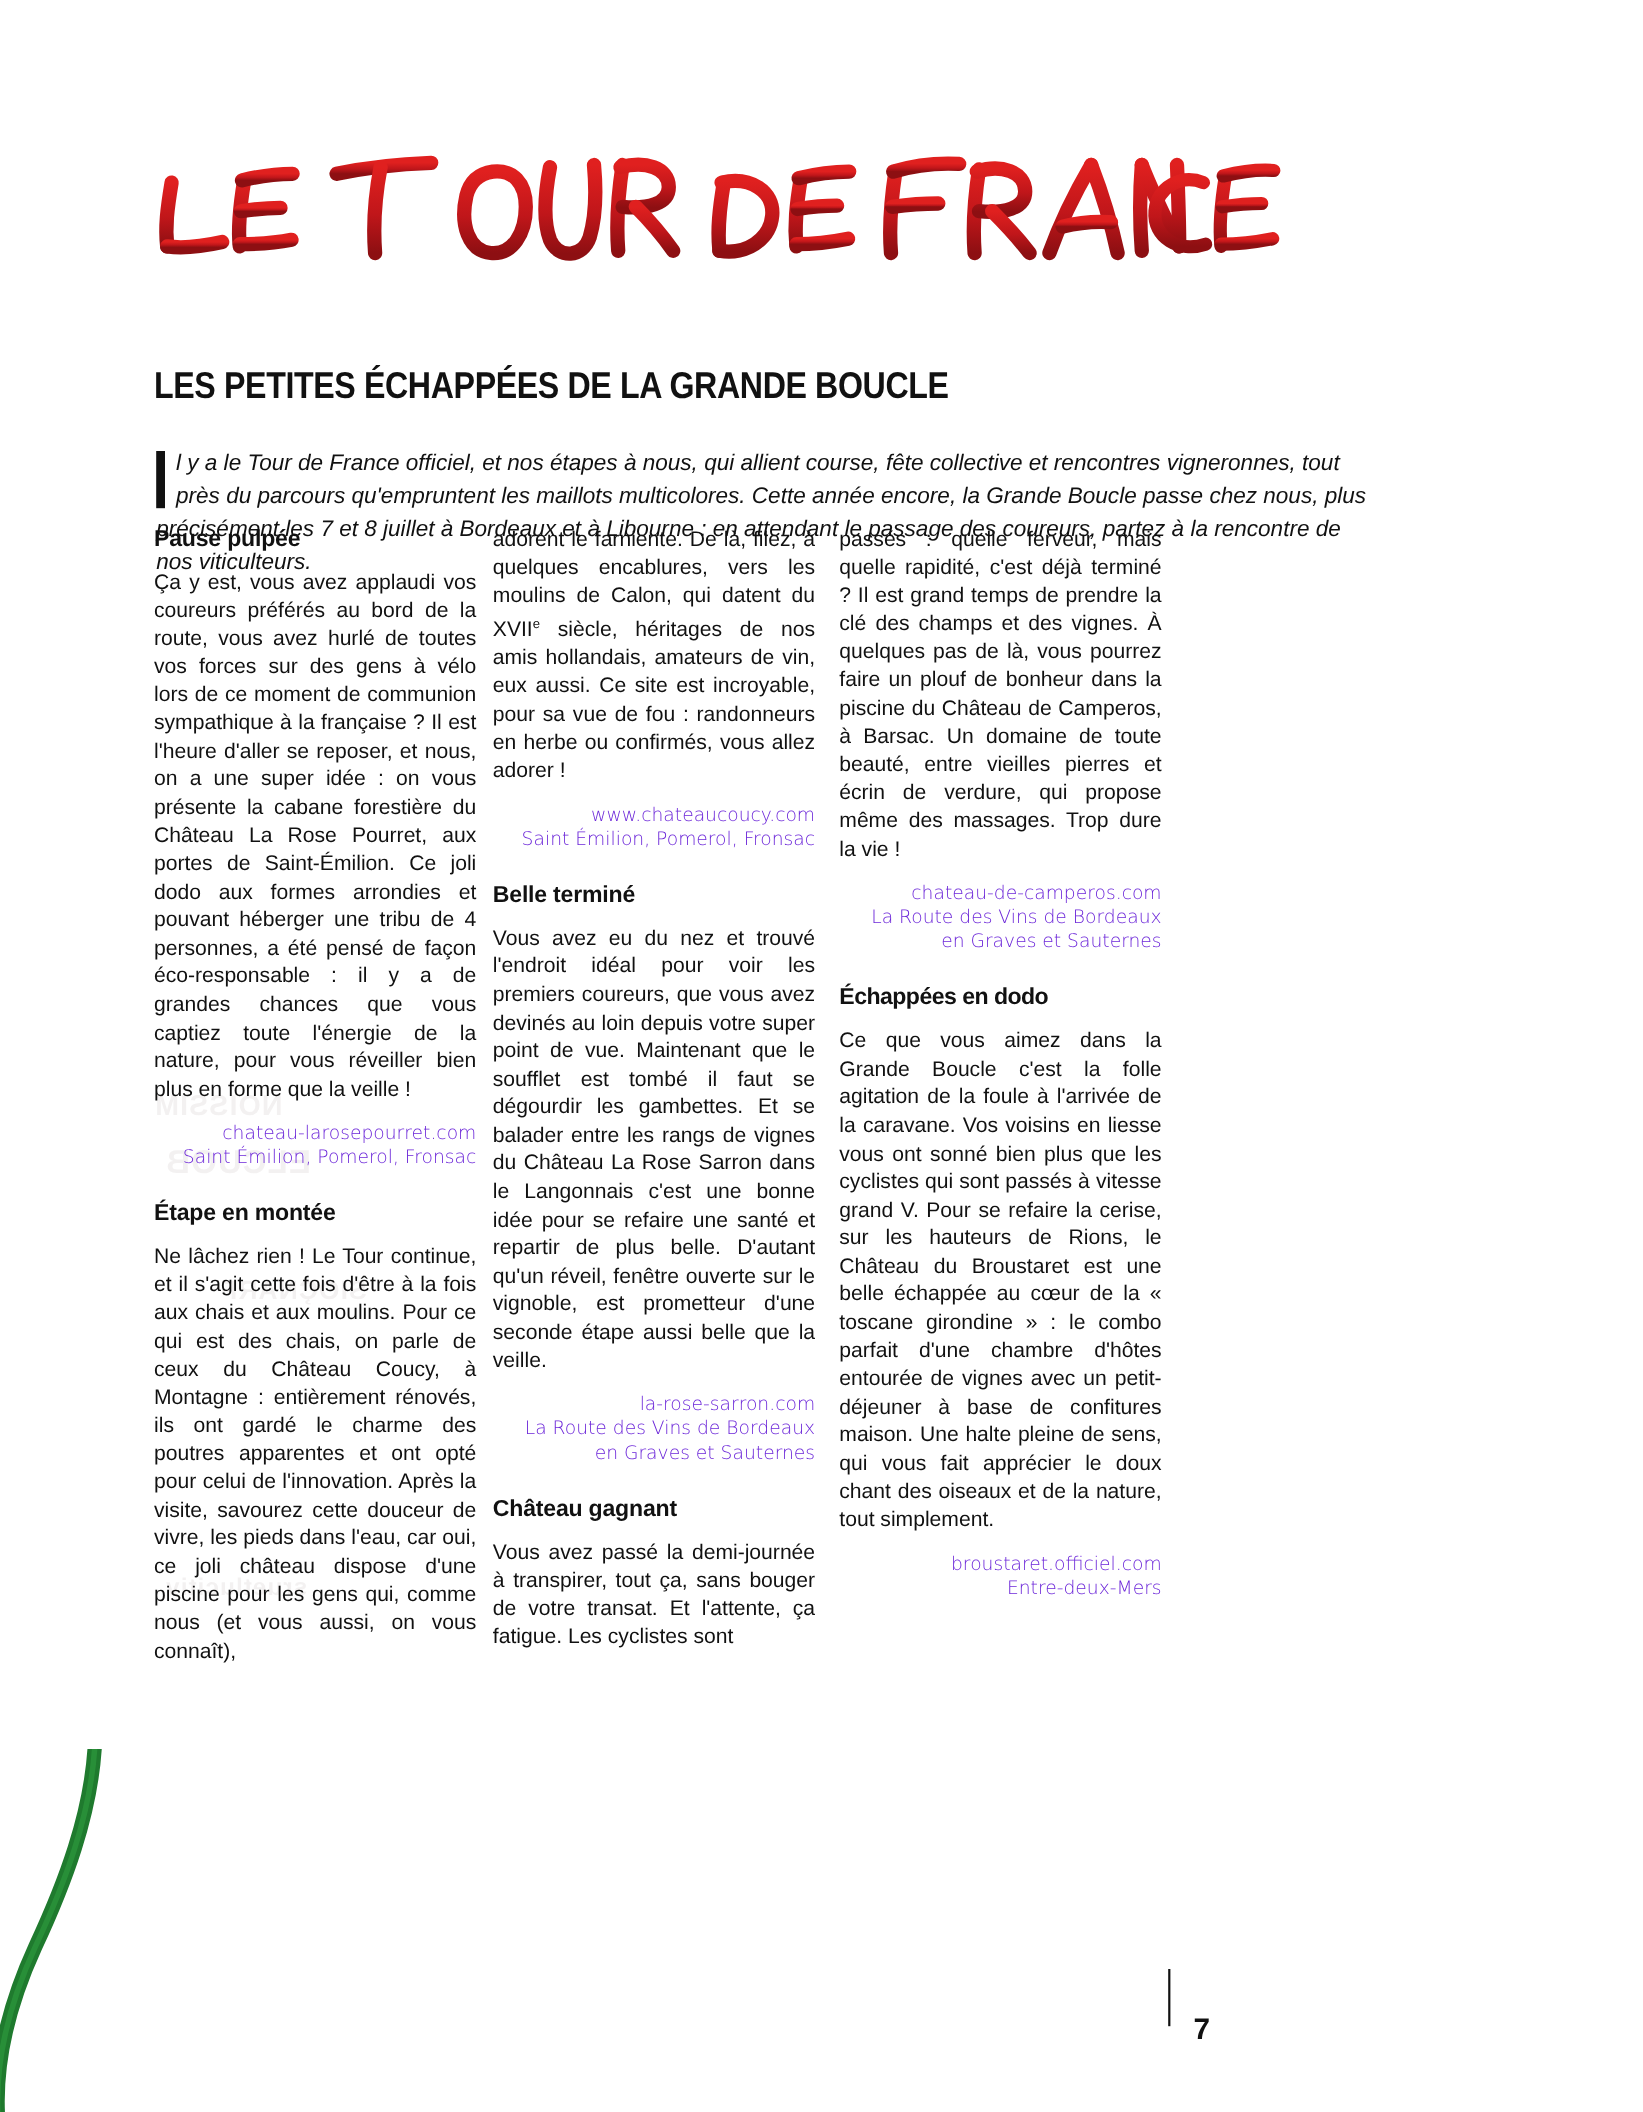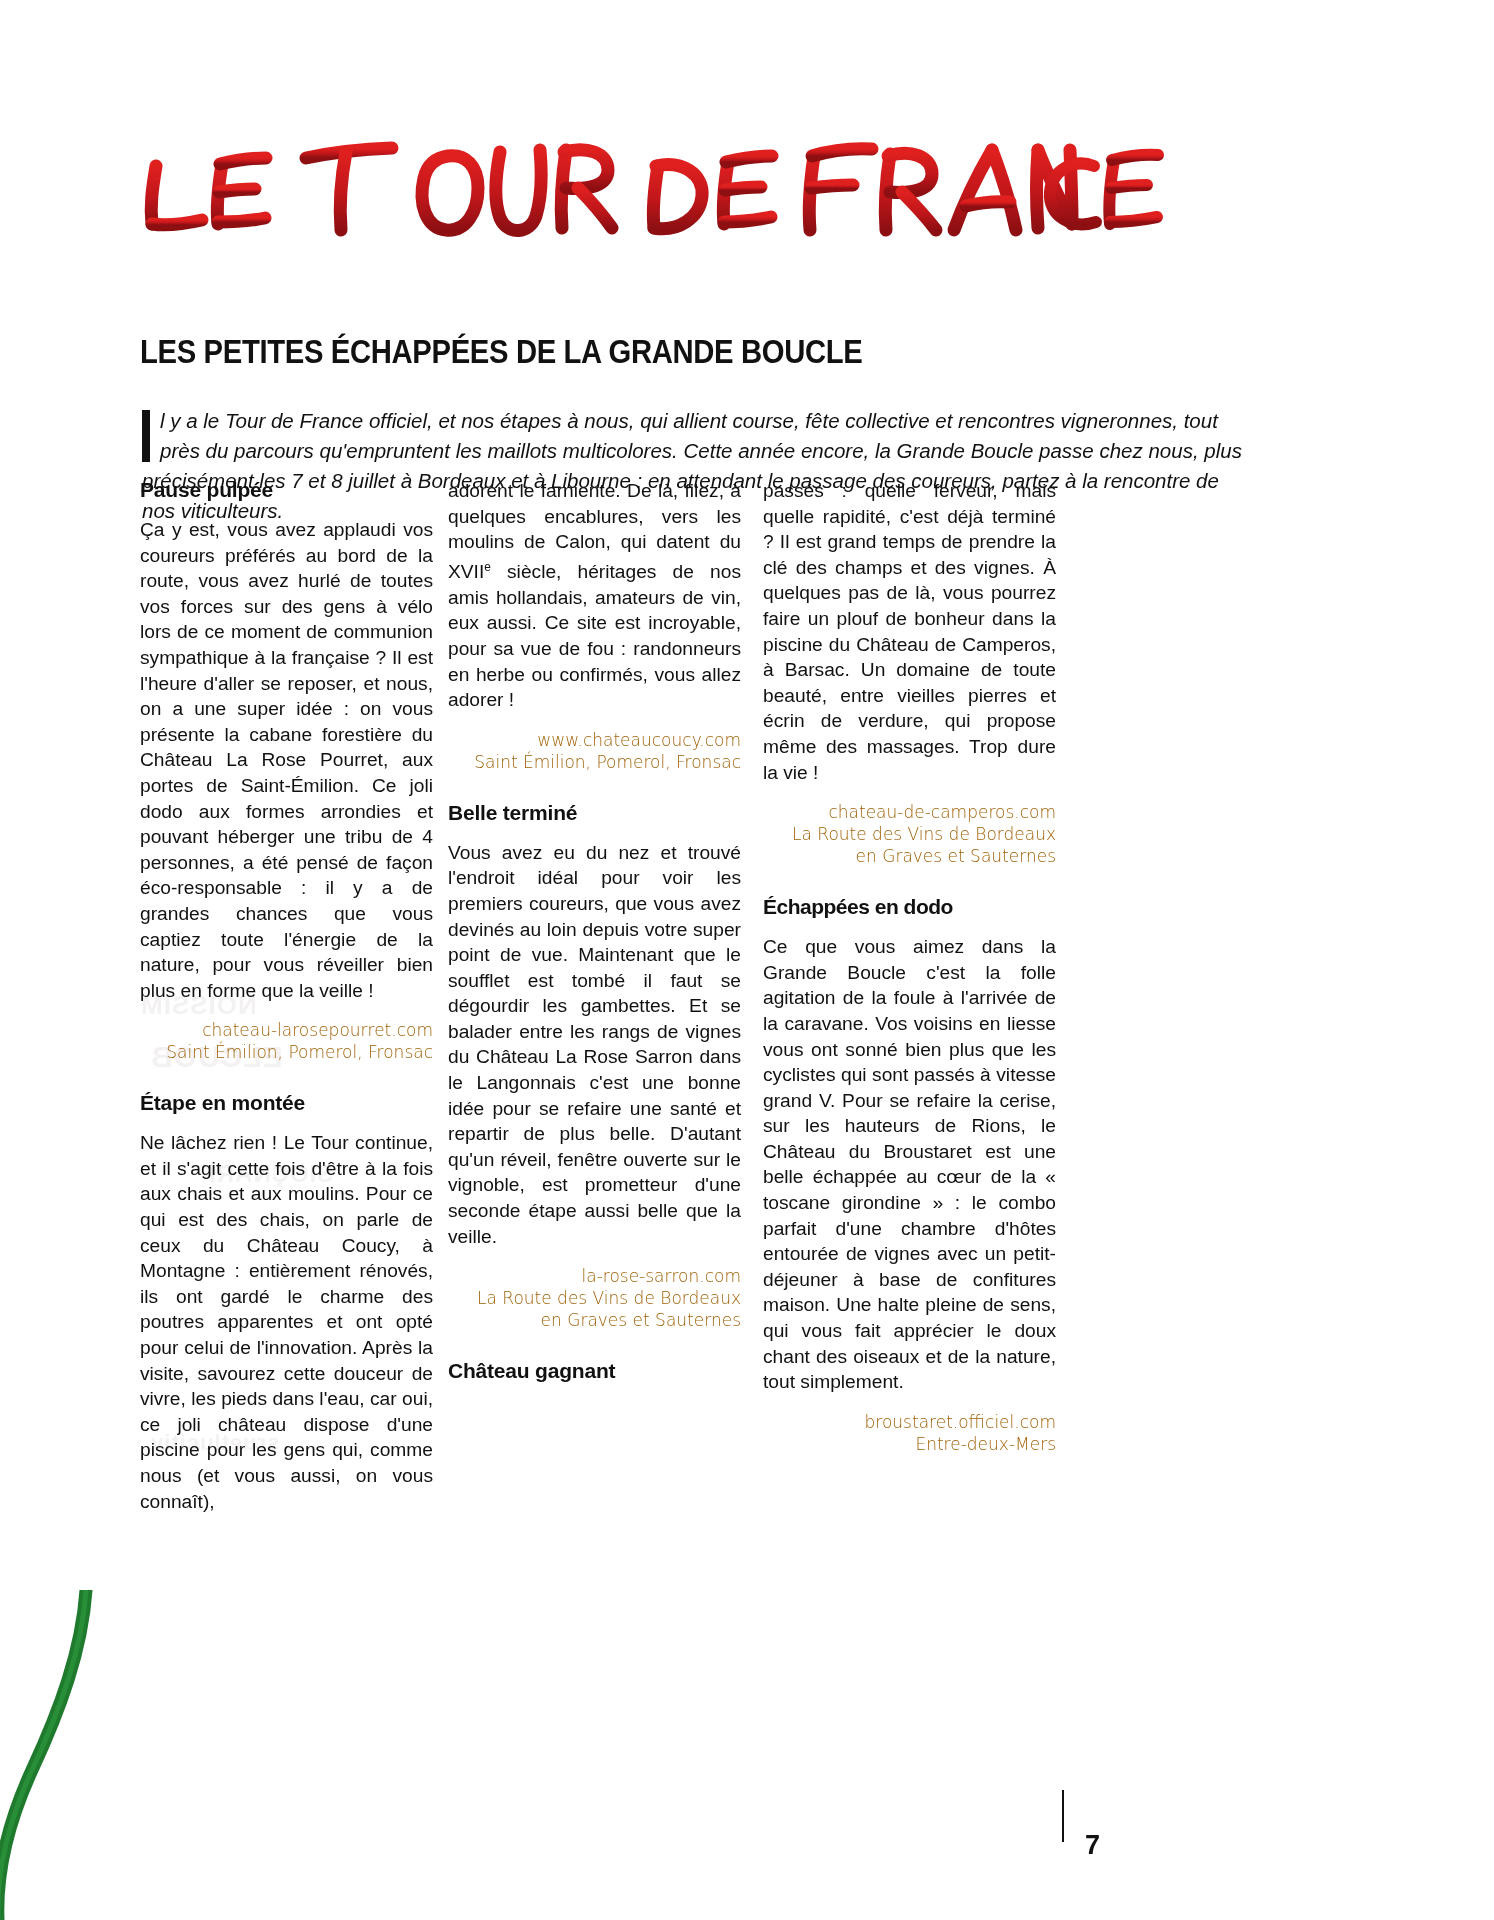--- a/index.html
+++ b/index.html
@@ -74,21 +74,21 @@
   }
   h3.sec.tight{letter-spacing:-.5px;}
   p.body{
     font-size:19.2px;line-height:25.6px;margin:0 0 0 0;text-align:justify;
     font-family:"Liberation Sans",sans-serif;
     hyphens:auto;-webkit-hyphens:auto;
   }
   .credit{
     font-size:17px;line-height:22px;text-align:right;margin:16px 0 28px 0;
     font-family:"DejaVu Sans",sans-serif;
-    font-weight:300;color:#a16207;
+    font-weight:300;color:#6d28d9;
   }
   .credit div{white-space:nowrap;}
 
   sup.ord{font-size:.62em;vertical-align:super;}
 
   
   .vine{position:absolute;left:-10px;bottom:0;width:200px;height:330px;}
 
   
   .footer-rule{
@@ -202,20 +202,21 @@
         <div>Saint Émilion, Pomerol, Fronsac</div>
       </div>
       <h3 class="sec">Belle terminé</h3>
       <p class="body">Vous avez eu du nez et trouvé l'endroit idéal pour voir les premiers coureurs, que vous avez devinés au loin depuis votre super point de vue. Maintenant que le soufflet est tombé il faut se dégourdir les gambettes. Et se balader entre les rangs de vignes du Château La Rose Sarron dans le Langonnais c'est une bonne idée pour se refaire une santé et repartir de plus belle. D'autant qu'un réveil, fenêtre ouverte sur le vignoble, est prometteur d'une seconde étape aussi belle que la veille.</p>
       <div class="credit">
         <div>la-rose-sarron.com</div>
         <div>La Route des Vins de Bordeaux</div>
         <div>en Graves et Sauternes</div>
       </div>
       <h3 class="sec">Château gagnant</h3>
+      <p class="body">Vous avez passé la demi-journée à transpirer, tout ça, sans bouger de votre transat. Et l'attente, ça fatigue. Les cyclistes sont</p>
     </div>
 
     <div class="col c3">
       <p class="body">passés : quelle ferveur, mais quelle rapidité, c'est déjà terminé ? Il est grand temps de prendre la clé des champs et des vignes. À quelques pas de là, vous pourrez faire un plouf de bonheur dans la piscine du Château de Camperos, à Barsac. Un domaine de toute beauté, entre vieilles pierres et écrin de verdure, qui propose même des massages. Trop dure la vie !</p>
       <div class="credit">
         <div>chateau-de-camperos.com</div>
         <div>La Route des Vins de Bordeaux</div>
         <div>en Graves et Sauternes</div>
       </div>
       <h3 class="sec tight">Échappées en dodo</h3>

